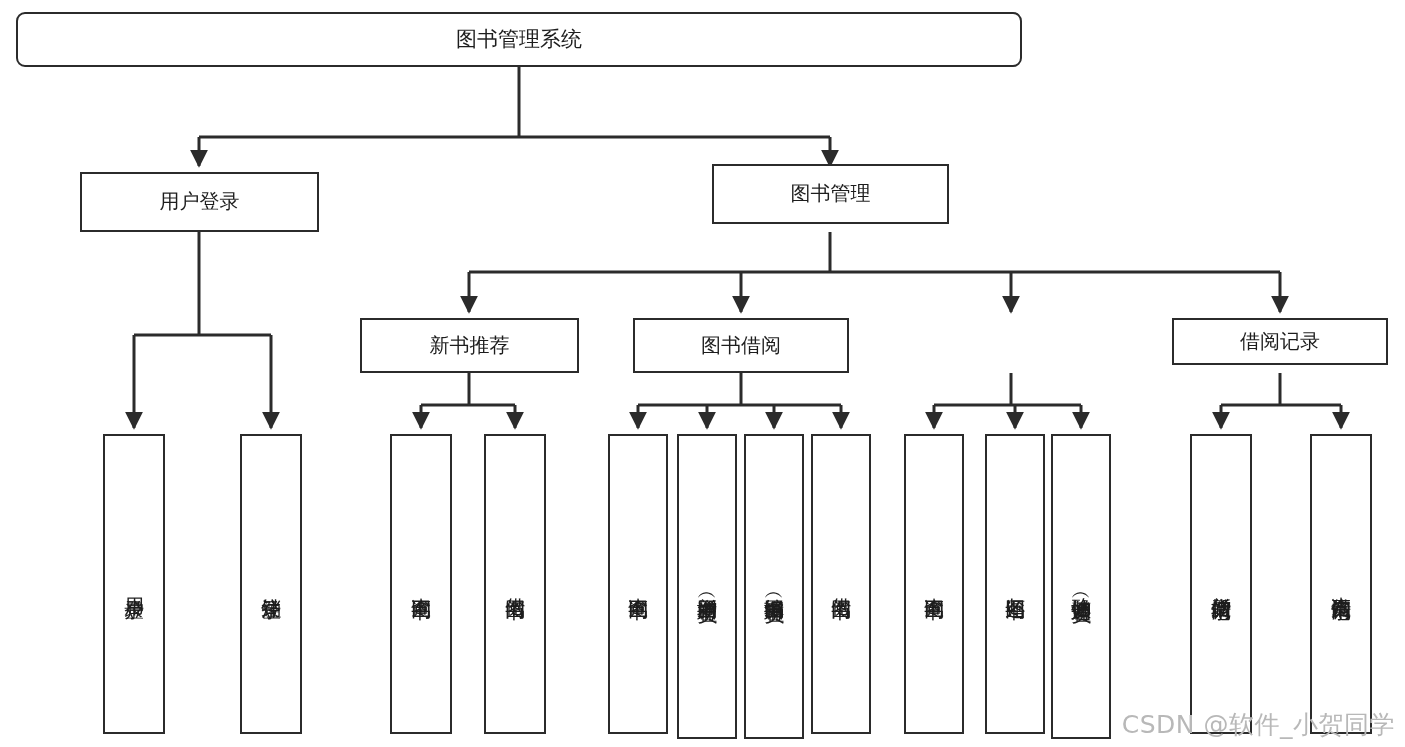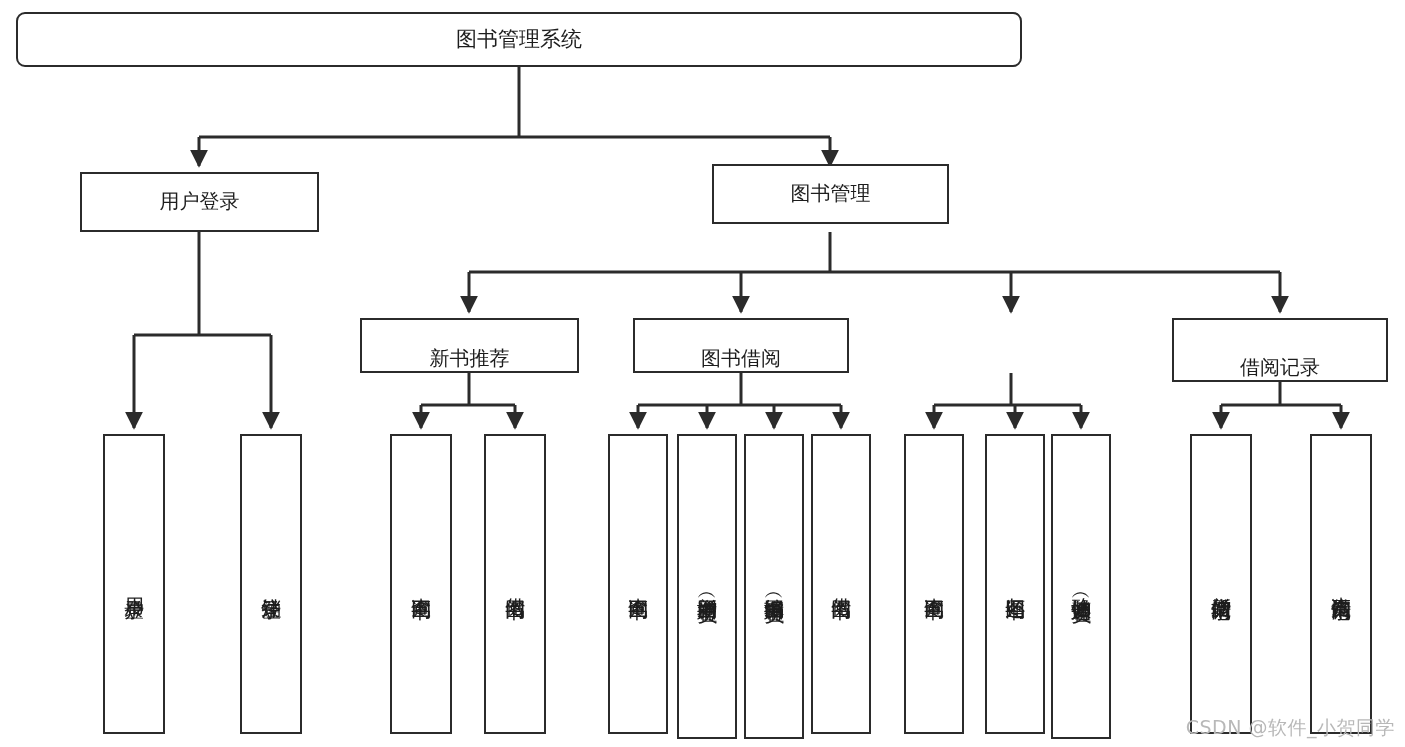--- a/index.html
+++ b/index.html
@@ -37,21 +37,20 @@
     z-index: 2;
   }
   .node.root {
     font-size: 21px;
   }
   .node.level2 {
     font-size: 20px;
   }
   .node.level3 {
     font-size: 20px;
-    align-items: flex-end;
   }
   .node.leaf {
     font-size: 20px;
     writing-mode: vertical-rl;
     text-orientation: upright;
     letter-spacing: 1px;
     padding: 6px 0;
   }
   .node .label {
     display: block;
@@ -59,21 +58,21 @@
     white-space: nowrap;
   }
   .node.leaf .label {
     writing-mode: vertical-rl;
     text-orientation: upright;
   }
   #watermark {
     position: absolute;
     right: 10px;
     bottom: 6px;
-    font-size: 19px;
+    font-size: 25px;
     color: #b8b8b8;
     letter-spacing: 0.5px;
     z-index: 5;
     white-space: nowrap;
     pointer-events: none;
   }
 </style>
 </head>
 <body>
 
@@ -142,21 +141,21 @@
   <div class="node level2" style="left: 712px; top: 164px; width: 237px; height: 60px;">
     <span class="label">图书管理</span>
   </div>
 
   <div class="node level3" style="left: 360px; top: 318px; width: 219px; height: 55px;">
     <span class="label">新书推荐</span>
   </div>
   <div class="node level3" style="left: 633px; top: 318px; width: 216px; height: 55px;">
     <span class="label">图书借阅</span>
   </div>
-  <div class="node level3" style="left: 1172px; top: 318px; width: 216px; height: 64px;">
+  <div class="node level3" style="left: 1172px; top: 318px; width: 216px; height: 47px;">
     <span class="label">借阅记录</span>
   </div>
 
   <div class="node leaf" style="left: 103px; top: 434px; width: 62px; height: 300px;">
     <span class="label">用户登录</span>
   </div>
   <div class="node leaf" style="left: 240px; top: 434px; width: 62px; height: 300px;">
     <span class="label">注销登录</span>
   </div>
   <div class="node leaf" style="left: 390px; top: 434px; width: 62px; height: 300px;">

